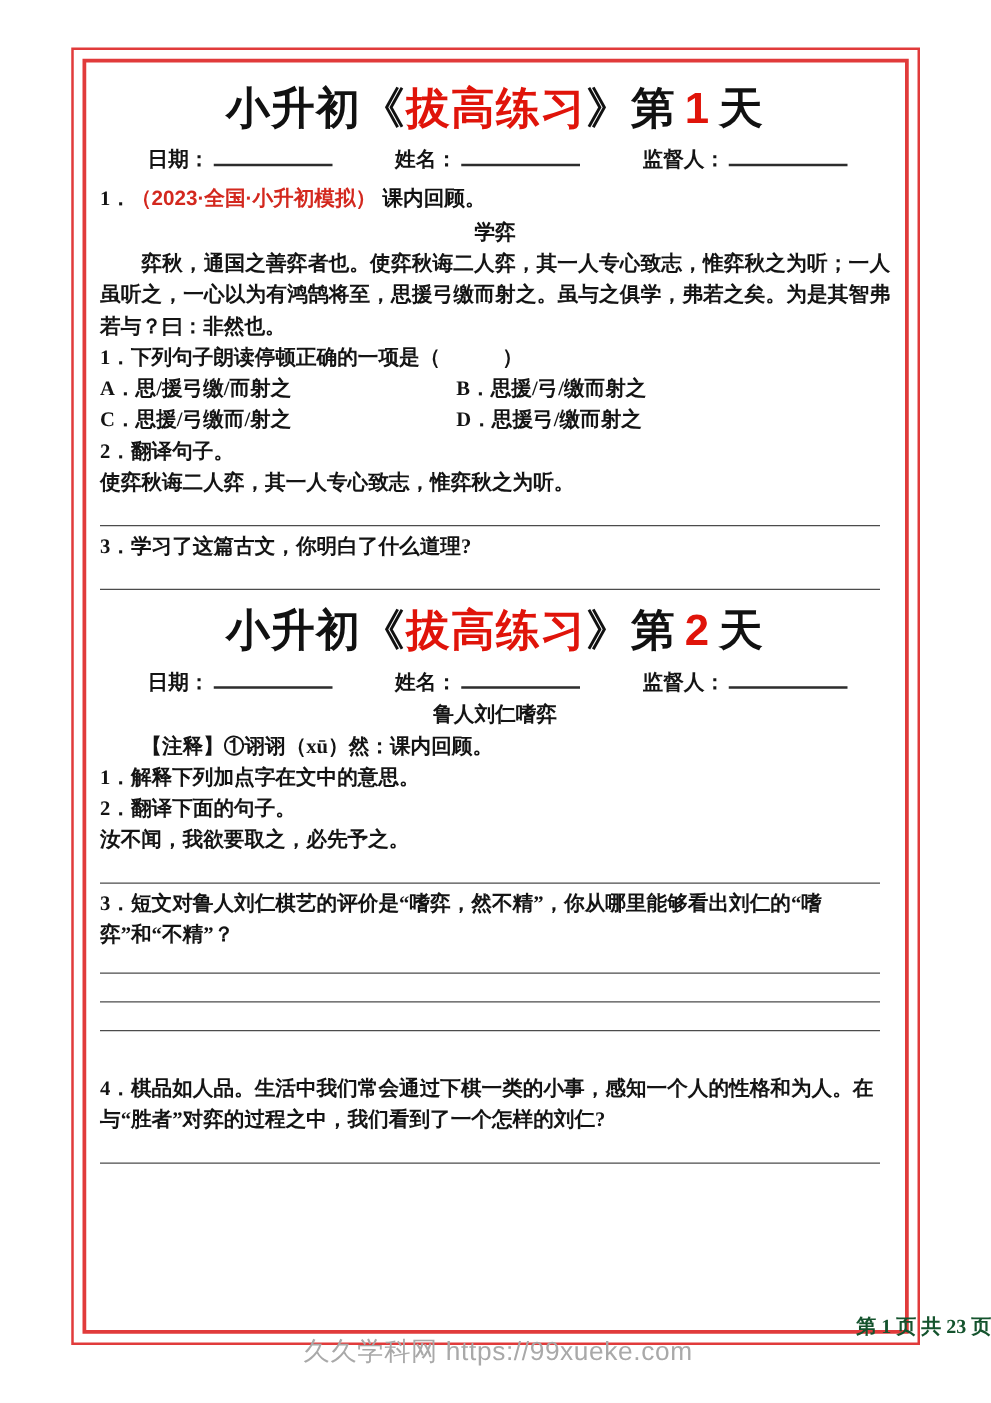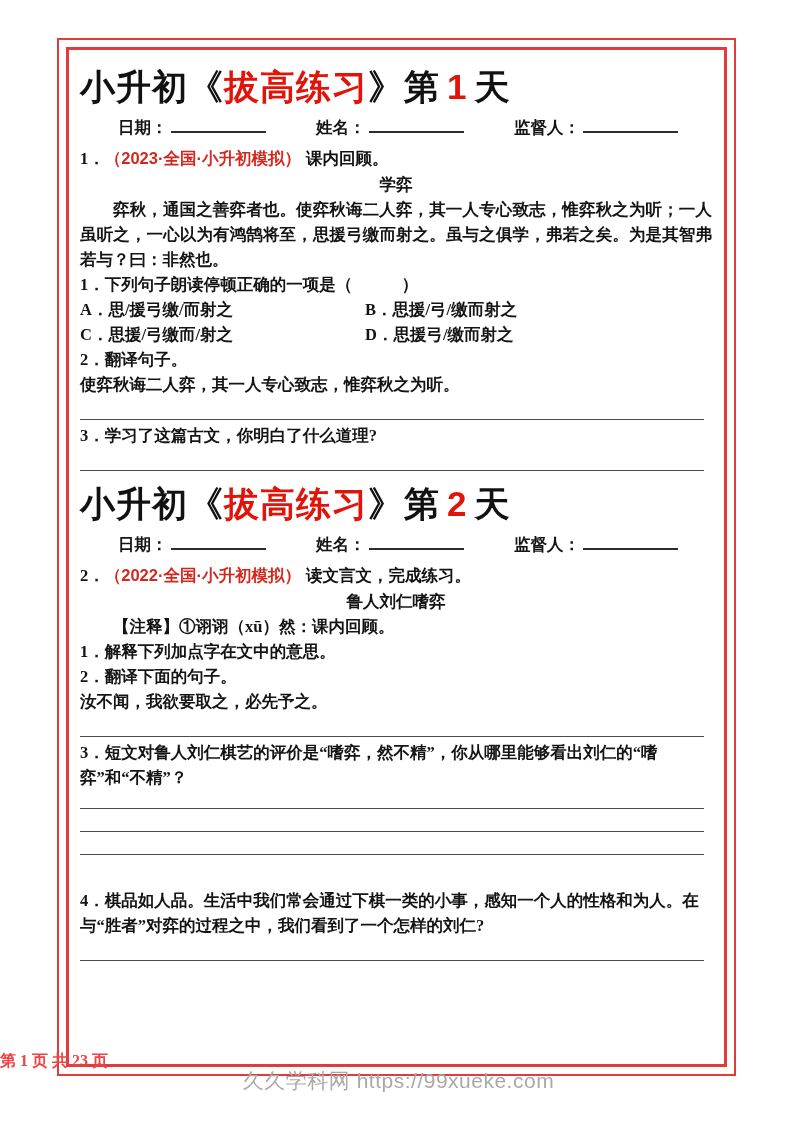--- a/index.html
+++ b/index.html
@@ -37,20 +37,21 @@
     position: absolute;
     left: 80px; top: 54px;
     width: 632px;
     z-index: 2;
     font-size: 16.5px;
     line-height: 25px;
     font-weight: 600;
   }
   .day-title {
     margin: 10px 0 4px 0;
+    text-align: center;
     font-family: "Liberation Sans", "DejaVu Sans", sans-serif;
     font-weight: 800;
     font-size: 35px;
     line-height: 46px;
     letter-spacing: 1px;
     color: #111;
   }
   .red-hl { color: var(--title-red, #e0140a); }
   .red-num { color: var(--title-red, #e0140a); margin: 0 7px; }
   .fields {
@@ -117,25 +118,25 @@
     transform: translateX(-50%);
     bottom: -0.62em;
     font-size: 10px;
     line-height: 10px;
   }
   .gap-lg { height: 30px; }
   .footer-page {
     position: absolute;
     left: 0; right: 0;
     top: 1051px;
-    text-align: left;
+    text-align: right;
     font-size: 16px;
     font-weight: 600;
     z-index: 3;
-    color: #ef4444;
+    color: #14532d;
   }
   .watermark {
     position: absolute;
     left: 4px; right: 0;
     top: 1067px;
     text-align: center;
     font-family: "Liberation Sans", "DejaVu Sans", sans-serif;
     font-size: 21px;
     color: var(--watermark-gray, #a9a9a9);
     z-index: 4;
@@ -180,21 +181,20 @@
     <div class="answer-line"></div>
 
     <h1 class="day-title"><span>小升初《</span><span class="red-hl">拔高练习</span><span>》第</span><span class="red-num">2</span><span>天</span></h1>
 
     <div class="fields">
       <span class="field"><span class="flabel">日期：</span><span class="fline"></span></span>
       <span class="field"><span class="flabel">姓名：</span><span class="fline"></span></span>
       <span class="field"><span class="flabel">监督人：</span><span class="fline"></span></span>
     </div>
 
-    <p class="q-header"><span class="q-num">2．</span><span class="red-src">（2022·全国·小升初模拟）</span><span class="q-label">读文言文，完成练习。</span></p>
 
     <p class="passage-title">鲁人刘仁嗜弈</p>
 
     <p class="note"><span class="note-prefix">【注释】</span><span>①诩诩（xū）然：课内回顾。</span></p>
 
     <p class="sub-label">1．解释下列加点字在文中的意思。</p>
 
     <p class="sub-label">2．翻译下面的句子。</p>
     <p class="sub-body">汝不闻，我欲要取之，必先予之。</p>
     <div class="answer-line"></div>

